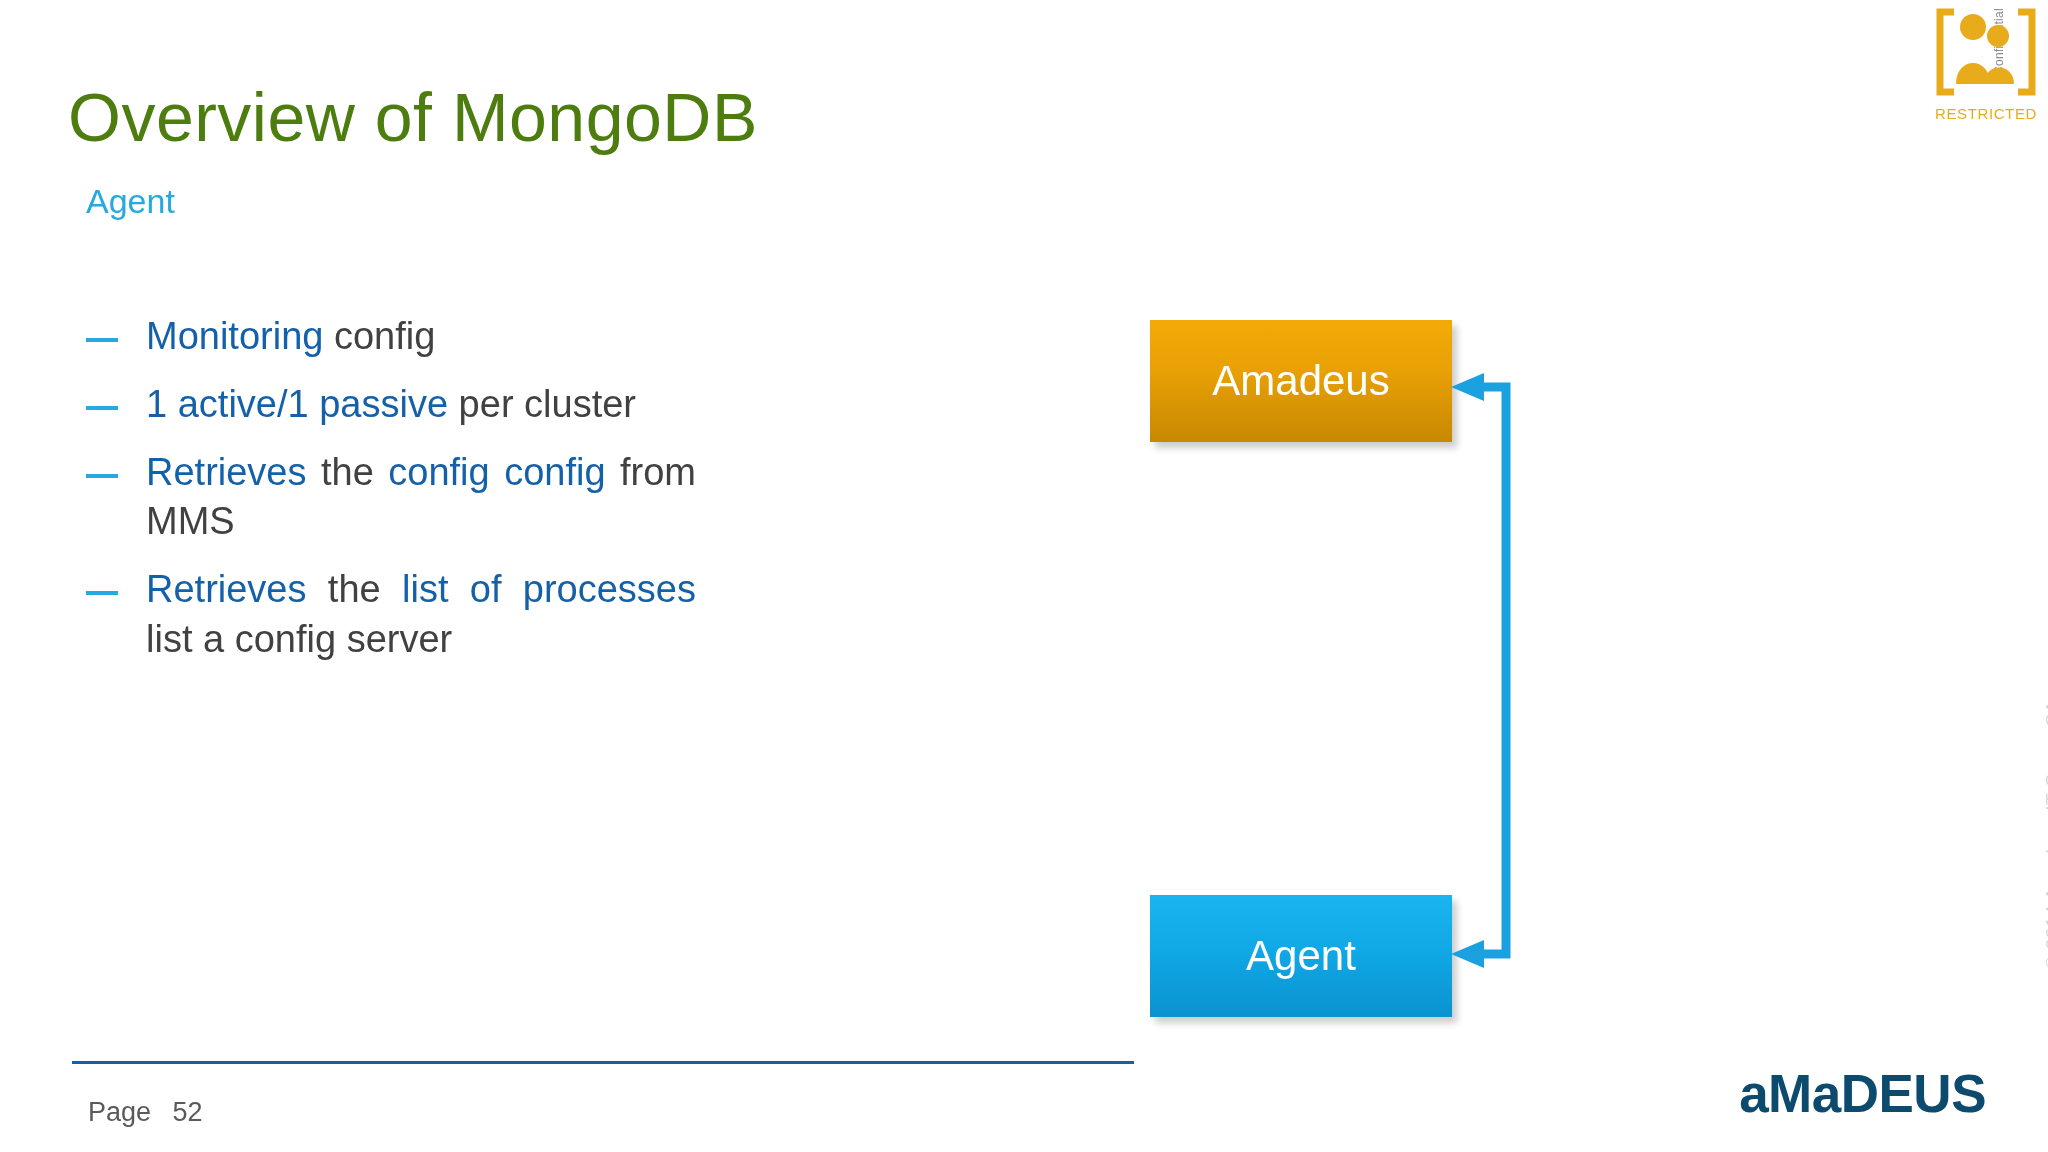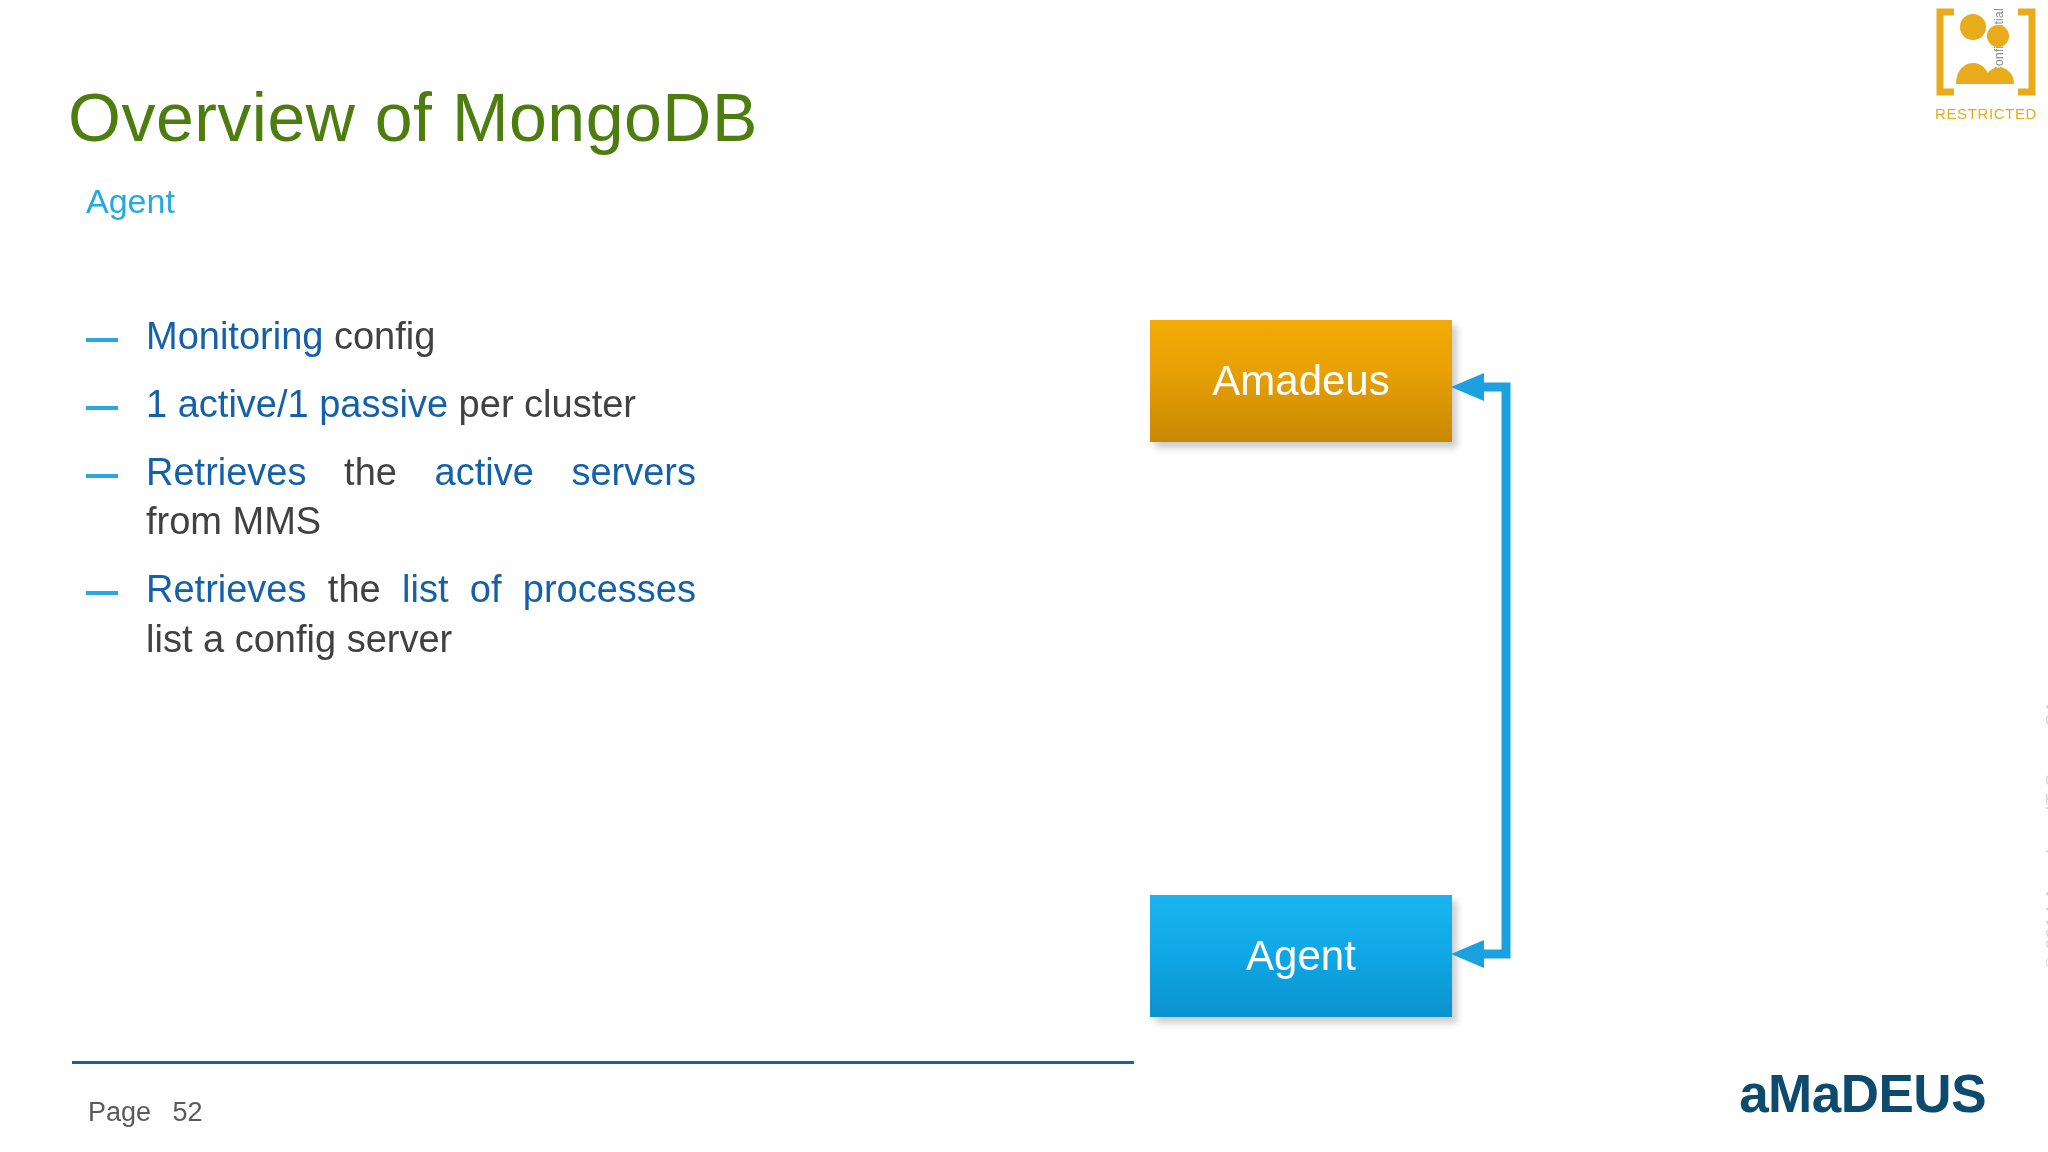--- a/index.html
+++ b/index.html
@@ -195,21 +195,21 @@
     <div class="bullet-row">
       <span class="bullet-marker"></span>
       <div class="bullet-text"><span class="hl">Monitoring </span><span class="pl">config</span></div>
     </div>
     <div class="bullet-row">
       <span class="bullet-marker"></span>
       <div class="bullet-text"><span class="hl">1 active/1 passive </span><span class="pl">per cluster</span></div>
     </div>
     <div class="bullet-row">
       <span class="bullet-marker"></span>
-      <div class="bullet-text"><span class="hl">Retrieves </span><span class="pl">the </span><span class="hl">active servers </span><span class="pl">from MMS</span></div>
+      <div class="bullet-text"><span class="hl">Retrieves </span><span class="pl">the </span><span class="hl">config config </span><span class="pl">from MMS</span></div>
     </div>
     <div class="bullet-row">
       <span class="bullet-marker"></span>
       <div class="bullet-text"><span class="hl">Retrieves </span><span class="pl">the </span><span class="hl">list of processes </span><span class="pl">list a config server</span></div>
     </div>
   </div>
 
 <div class="diagram">
 
   <div class="node-box node-config">

